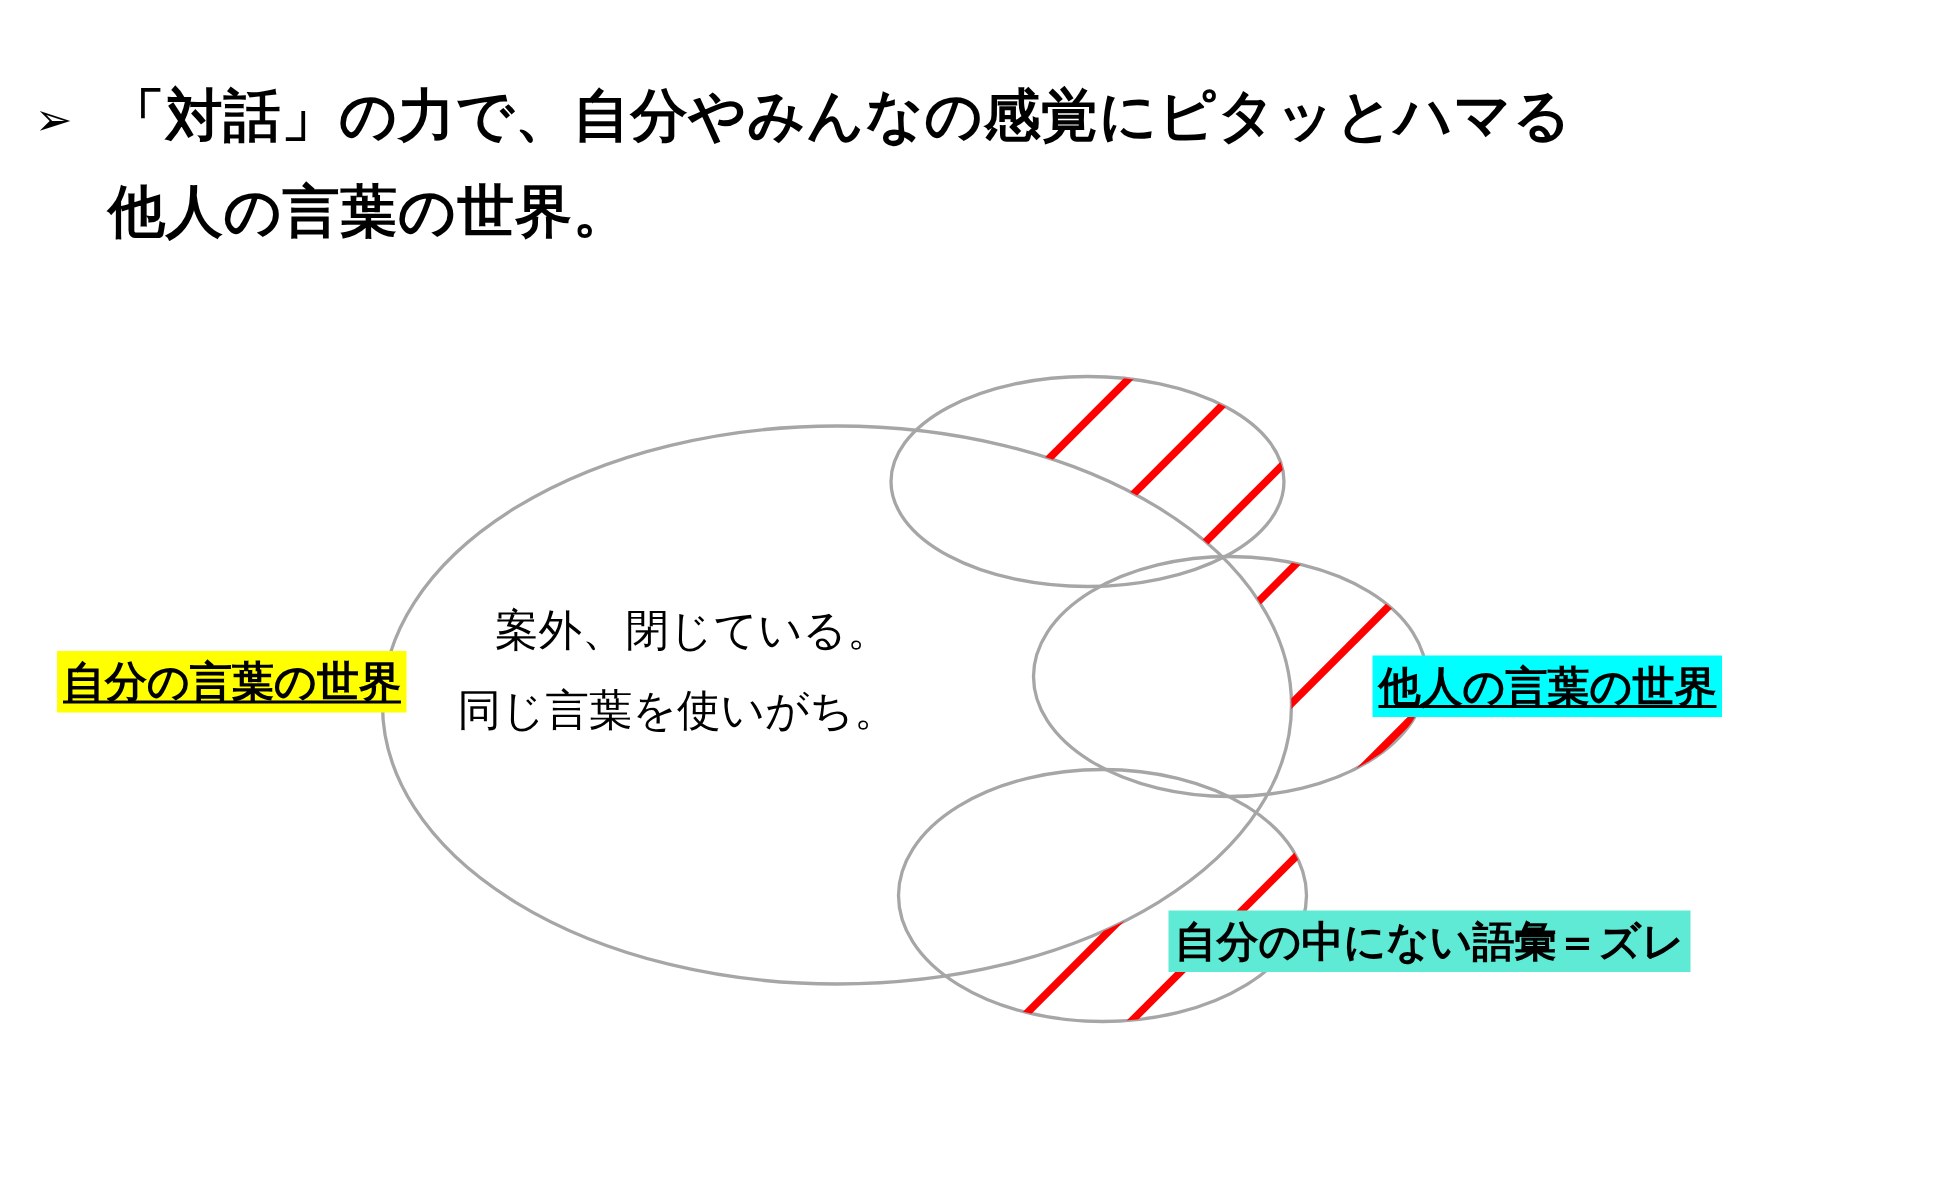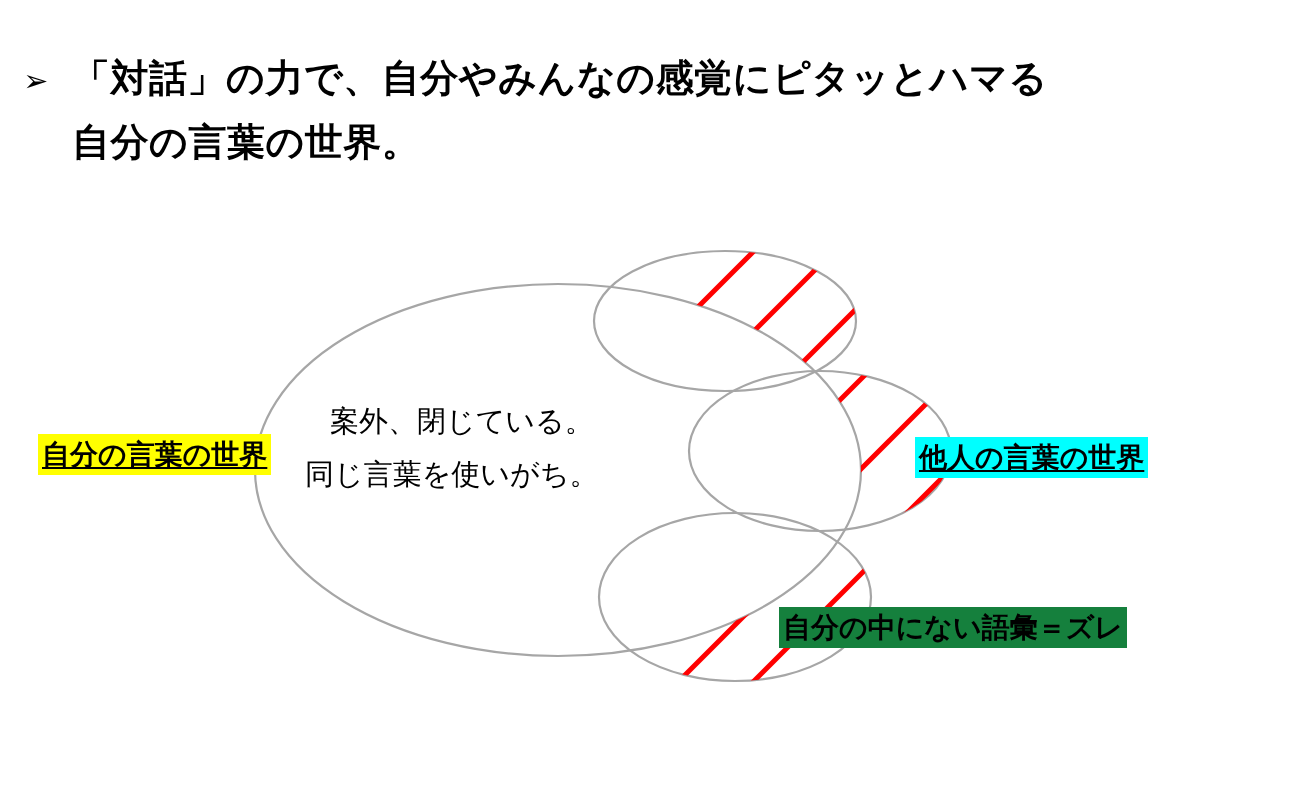--- a/index.html
+++ b/index.html
@@ -114,21 +114,21 @@
 </head>
 <body style="background: rgb(255, 255, 255);">
 
 <div class="heading">
   <div class="heading-line">
     <span class="bullet-marker">➢</span>
     <span class="heading-text">「対話」の力で、自分やみんなの感覚にピタッとハマる</span>
   </div>
   <div class="heading-line heading-line-2">
     <span class="bullet-marker">&nbsp;</span>
-    <span class="heading-text">自分の言葉の世界。</span>
+    <span class="heading-text">他人の言葉の世界。</span>
   </div>
 </div>
 
 <div class="diagram">
   <svg width="1300" height="800" viewBox="0 0 1300 800">
     <defs>
 
       <mask id="mask-top" maskUnits="userSpaceOnUse" x="0" y="0" width="1300" height="800">
         <rect x="0" y="0" width="1300" height="800" fill="black"></rect>
         <ellipse id="e-top-m" cx="725" cy="321" rx="131" ry="70" fill="white"></ellipse>
@@ -171,14 +171,14 @@
       <line x1="715" y1="720" x2="870" y2="565"></line>
       <line x1="770" y1="740" x2="925" y2="585"></line>
     </g>
   </svg>
 
   <div class="inner-text inner-text-1">案外、閉じている。</div>
   <div class="inner-text inner-text-2">同じ言葉を使いがち。</div>
 
   <div class="tag tag-yellow tag-underline" style="background: rgb(255, 255, 0);">自分の言葉の世界</div>
   <div class="tag tag-cyan-right tag-underline" style="background: rgb(0, 255, 255);">他人の言葉の世界</div>
-  <div class="tag tag-cyan-bottom" style="background: #15803d;">自分の中にない語彙＝ズレ</div>
+  <div class="tag tag-cyan-bottom" style="background: #5eead4;">自分の中にない語彙＝ズレ</div>
 </div>
 
 </body></html>

